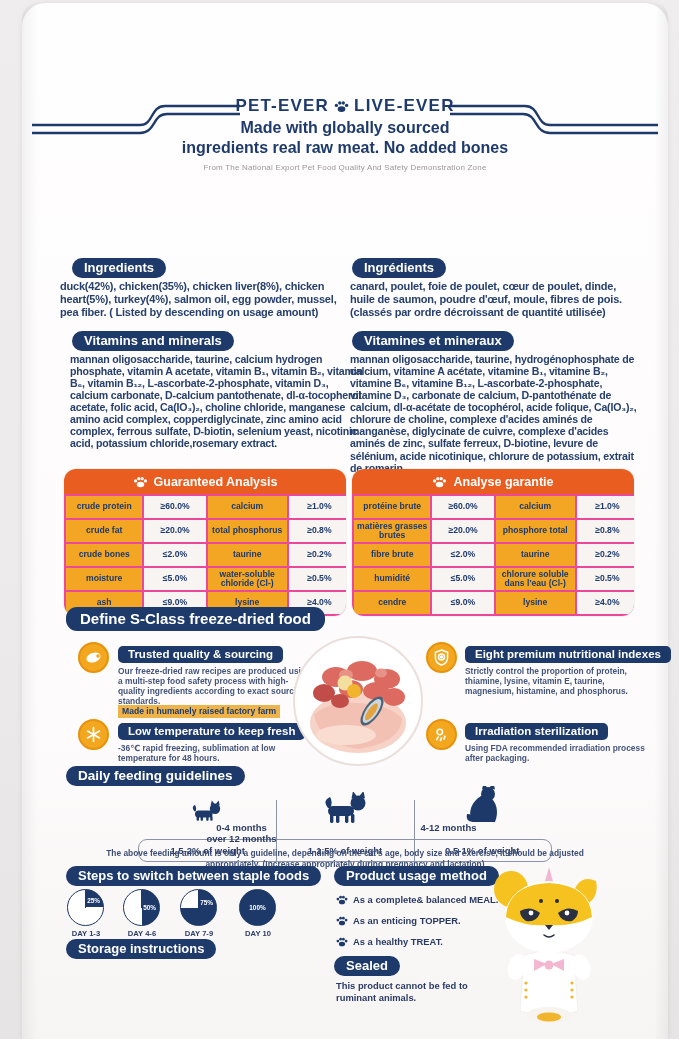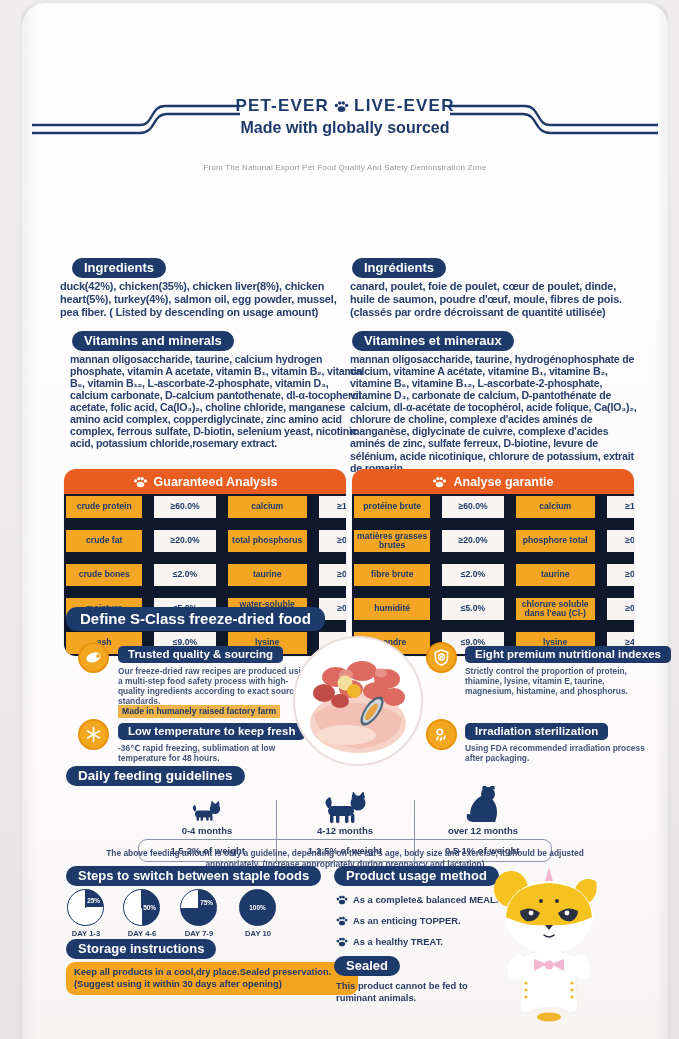--- a/index.html
+++ b/index.html
@@ -36,35 +36,35 @@
   .pill.feature{font-size:11.5px;border-radius:5px;padding:2px 10px 3px;}
   
   .body-text{font-size:11px;font-weight:600;line-height:1.16;color:#27406e;letter-spacing:-0.2px;}
   .body-text.vit{font-size:10.6px;line-height:1.14;}
   .feature-body{font-size:8.4px;font-weight:600;line-height:1.2;color:#44557c;}
   
   .atable{width:282px;background:#fff;border-radius:12px;overflow:hidden;
     box-shadow:0 0 0 1px rgba(0,0,0,0.04);}
   .atable .ahead{height:25px;background:#e95d20;display:flex;align-items:center;justify-content:center;
     gap:6px;color:#fff;font-weight:bold;font-size:12.5px;}
-  .atable .agrid{display:grid;grid-template-columns:27.5% 22% 28.5% 22%;gap:12px;padding:2px;background:#0f172a;}
+  .atable .agrid{display:grid;grid-template-columns:27.5% 22% 28.5% 22%;gap:2px;padding:2px;background:#ec4899;}
   .atable .cell{display:flex;align-items:center;justify-content:center;text-align:center;
     font-size:8.6px;font-weight:bold;color:#1d3a6b;min-height:20px;line-height:1.05;padding:1px 2px;}
   .atable .lab{background:#f3a624;}
   .atable .val{background:#f8f4f1;}
   
   .ficon{width:31px;height:31px;border-radius:50%;background:#f2a71e;border:2px solid #e8920c;
     display:flex;align-items:center;justify-content:center;box-sizing:border-box;}
   .highlight{display:inline-block;background:#eeb44a;color:#1d3a6b;font-size:8.6px;font-weight:bold;
     padding:1px 4px 2px;}
   
   .feed-table{left:116px;top:783px;width:414px;}
   .feed-cats{display:grid;grid-template-columns:1fr 1fr 1fr;align-items:end;height:36px;}
   .feed-cats>div{display:flex;justify-content:center;align-items:flex-end;}
-  .feed-ages{display:grid;grid-template-columns:1fr 1fr 1fr;height:17px;}
+  .feed-ages{display:grid;grid-template-columns:1fr 1fr;height:17px;}
   .feed-ages>div{display:flex;justify-content:center;align-items:center;
     font-size:9.5px;font-weight:600;color:#2a3b63;}
   .feed-weights{display:grid;grid-template-columns:1fr 1fr 1fr;height:21px;
     border:1px solid #8a93a8;border-radius:9px;}
   .feed-weights>div{display:flex;justify-content:center;align-items:center;
     font-size:9.5px;font-weight:bold;color:#2a3b63;}
   .feed-sep{position:absolute;width:1px;background:#8a93a8;top:14px;height:61px;}
   .feed-sep.s1{left:138px;}
   .feed-sep.s2{left:276px;}
   .disclaimer{left:33px;top:845px;width:580px;text-align:center;font-size:8.4px;
@@ -104,20 +104,21 @@
         <ellipse cx="12" cy="14" rx="6.2" ry="4.6"></ellipse>
           <circle cx="3.8" cy="8.2" r="2.7"></circle>
           <circle cx="9.2" cy="4.4" r="2.7"></circle>
           <circle cx="14.8" cy="4.4" r="2.7"></circle>
           <circle cx="20.2" cy="8.2" r="2.7"></circle>
       </svg>
       <span>LIVE-EVER</span>
     </div>
     <div class="abs tagline">
       <div>Made with globally sourced</div>
+      <div>ingredients real raw meat. No added bones</div>
     </div>
     <div class="abs source-note">From The National Export Pet Food Quality And Safety Demonstration Zone</div>
 
     <div class="abs" style="left:50px;top:255px;">
       <span class="pill sm">Ingredients</span>
     </div>
     <div class="abs body-text" style="left:38px;top:277px;width:294px;">duck(42%), chicken(35%), chicken liver(8%), chicken heart(5%), turkey(4%), salmon oil, egg powder, mussel, pea fiber. ( Listed by descending on usage amount)</div>
 
     <div class="abs" style="left:330px;top:255px;">
       <span class="pill sm">Ingrédients</span>
@@ -367,21 +368,20 @@
       <span class="pct">100%</span>
     </div>
     <div class="abs pie-label" style="left:34px;top:926px;">DAY 1-3</div>
     <div class="abs pie-label" style="left:90px;top:926px;">DAY 4-6</div>
     <div class="abs pie-label" style="left:147px;top:926px;">DAY 7-9</div>
     <div class="abs pie-label" style="left:206px;top:926px;">DAY 10</div>
 
     <div class="abs" style="left:44px;top:936px;">
       <span class="pill sm">Storage instructions</span>
     </div>
-    <div class="abs storage-box">Keep all products in a cool,dry place.Sealed preservation. (Suggest using it within 30 days after opening)</div>
 
     <div class="abs" style="left:312px;top:863px;">
       <span class="pill sm">Product usage method</span>
     </div>
     <div class="usage-item" style="left:314px;top:891px;">
       <svg width="12" height="10" viewBox="0 0 24 20" fill="#1d3a6b">
         <ellipse cx="12" cy="14" rx="6.2" ry="4.6"></ellipse>
           <circle cx="3.8" cy="8.2" r="2.7"></circle>
           <circle cx="9.2" cy="4.4" r="2.7"></circle>
           <circle cx="14.8" cy="4.4" r="2.7"></circle>

